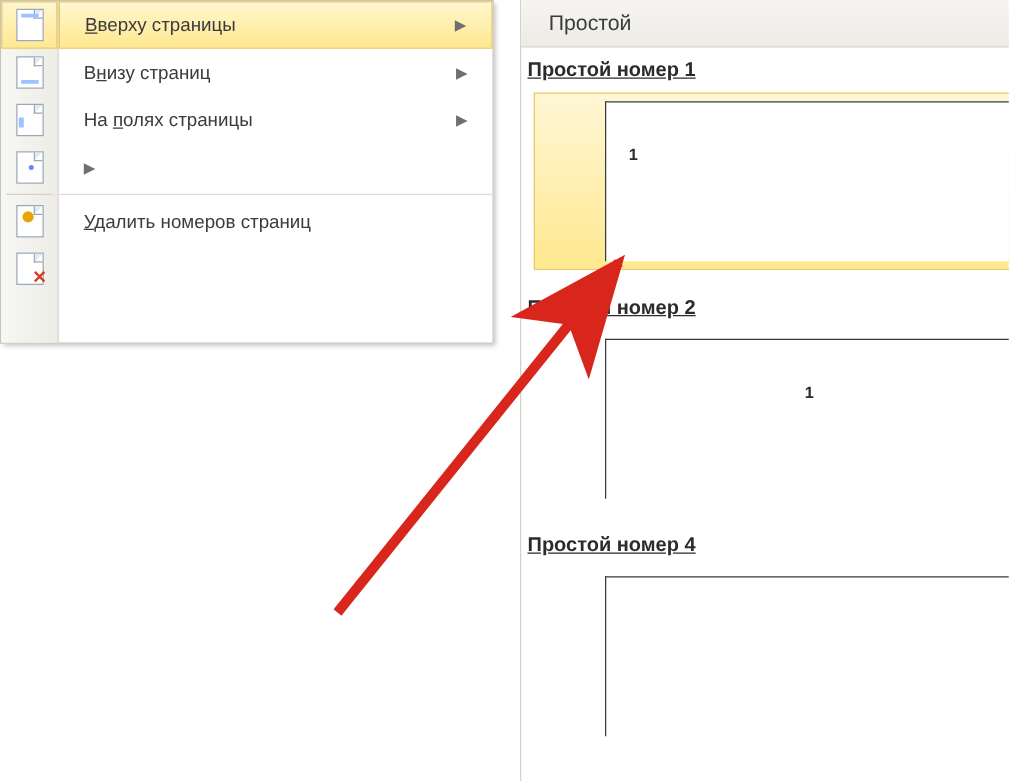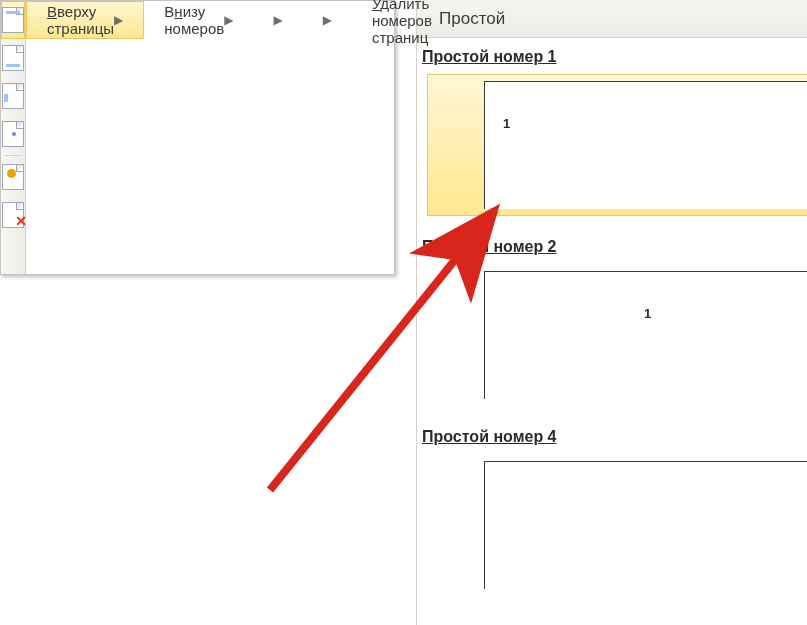--- a/index.html
+++ b/index.html
@@ -36,21 +36,21 @@
       border: 1px solid #e8c860;
     }
     .icon-box {
       height: 38px;
       display: flex;
       align-items: center;
       justify-content: center;
     }
     .icon-strip-sep { height: 1px; background:#d6d0c7; margin:2px 4px; }
 
-    .menu-items { flex:1; display:flex; }
+    .menu-items { flex:1; display:flex; flex-direction:column; }
     .menu-item {
       height: 38px;
       display: flex;
       align-items: center;
       padding: 0 20px 0 20px;
       color: #3b3b3b;
       cursor: default;
       position: relative;
     }
     .menu-item.active {
@@ -189,24 +189,25 @@
             <span class="x">✕</span>
           </div>
         </div>
     </div>
     <div class="menu-items">
       <div class="menu-item active">
         <span class="label"><span></span><span class="u">В</span><span>верху страницы</span></span>
         <span class="arrow">▶</span>
       </div>
       <div class="menu-item">
-        <span class="label"><span>В</span><span class="u">н</span><span>изу номеров</span></span>
-        <span class="arrow">▶</span>
-      </div>
-      <div class="menu-item">
+        <span class="label"><span>В</span><span class="u">н</span><span>изу страниц</span></span>
+        <span class="arrow">▶</span>
+      </div>
+      <div class="menu-item">
+        <span class="label"><span>На </span><span class="u">п</span><span>олях страницы</span></span>
         <span class="arrow">▶</span>
       </div>
       <div class="menu-item">
         <span class="arrow">▶</span>
       </div>
       <div class="menu-sep"></div>
       <div class="menu-item">
         <span class="label"><span></span><span class="u">У</span><span>далить номеров страниц</span></span>
       </div>
     </div>

